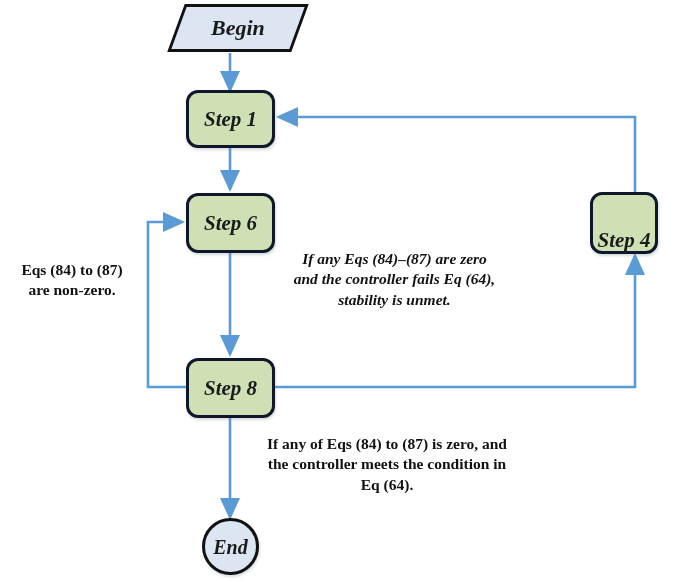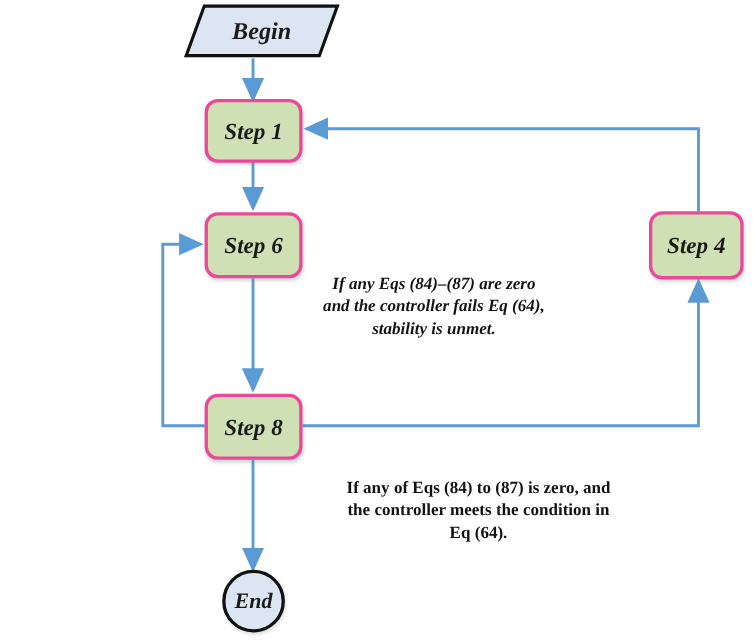--- a/index.html
+++ b/index.html
@@ -46,21 +46,21 @@
     background: #dce6f2;
     transform: skewX(-20deg);
   }
   .terminal-parallelogram .node-label {
     transform: skewX(20deg);
     font-size: 22px;
   }
 
   
   .process-box {
-    border: 3px solid #ec4899;
+    border: 3px solid #0f172a;
     border-radius: 12px;
     background: #cfe0b4;
     box-shadow: 1px 2px 3px rgba(120,130,140,0.30);
   }
   .process-box .node-label {
     font-size: 21px;
   }
 
   
   .terminal-circle {
@@ -124,30 +124,32 @@
   </div>
 
   <div class="node process-box" style="left:186px; top:193px; width:89px; height:60px;">
     <span class="node-label">Step 6</span>
   </div>
 
   <div class="node process-box" style="left:186px; top:358px; width:89px; height:60px;">
     <span class="node-label">Step 8</span>
   </div>
 
-  <div class="node process-box" style="left:590px; top:192px; width:86px; height:62px;">
+  <div class="node process-box" style="left:590px; top:192px; width:68px; height:62px;align-items:flex-end;">
     <span class="node-label">Step 4</span>
   </div>
 
   <div class="node terminal-circle" style="left:202px; top:518px; width:57px; height:57px;">
     <span class="node-label">End</span>
   </div>
 
+  <div class="annotation" style="left:2px; top:260px; width:140px;">Eqs (84) to (87)
+are non-zero.</div>
 
   <div class="annotation" style="left:272px; top:249px; width:245px;font-style:italic;">If any Eqs (84)–(87) are zero
 and the controller fails Eq (64),
 stability is unmet.</div>
 
-  <div class="annotation" style="left:228px; top:434px; width:318px;padding-left:48px;">If any of Eqs (84) to (87) is zero, and
+  <div class="annotation" style="left:228px; top:434px; width:318px;">If any of Eqs (84) to (87) is zero, and
 the controller meets the condition in
 Eq (64).</div>
 
 </div>
 
 </body></html>

